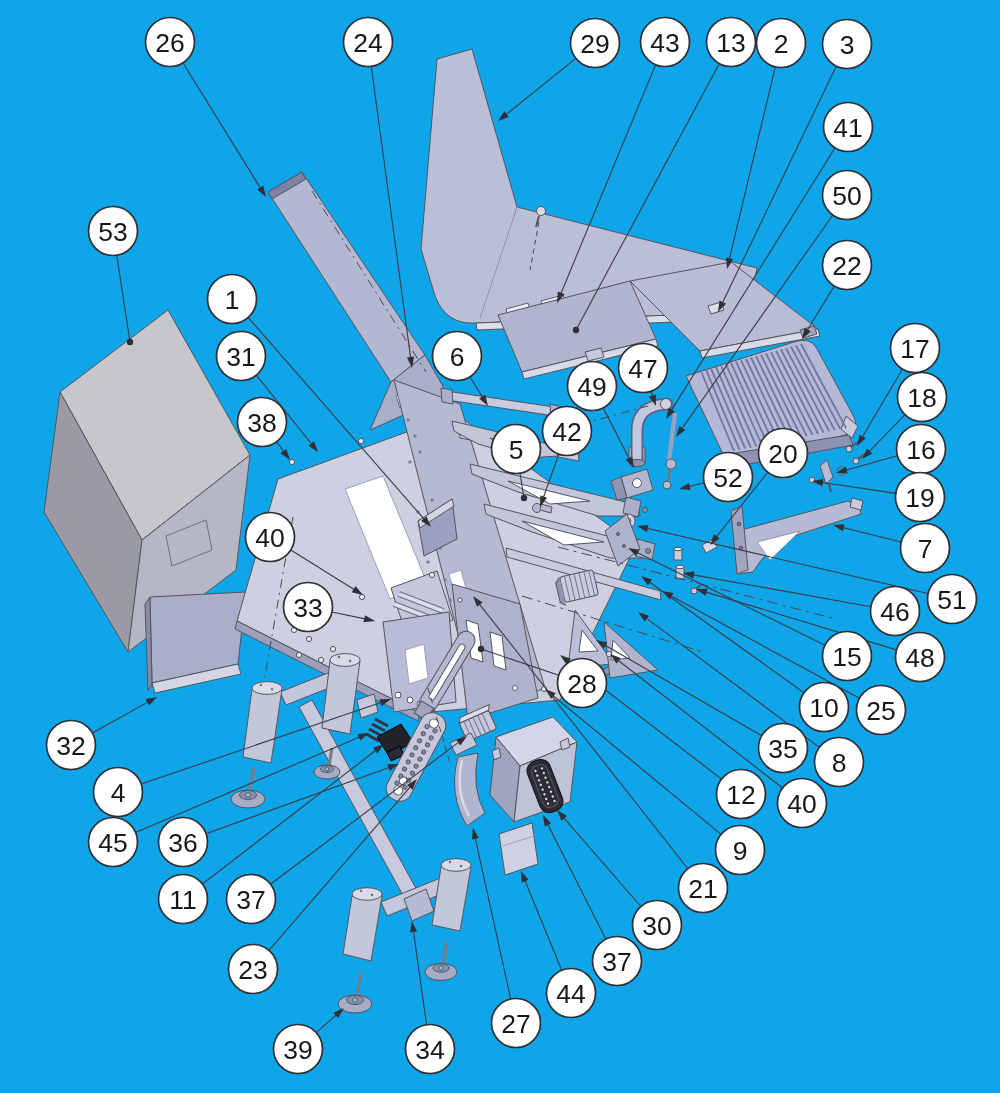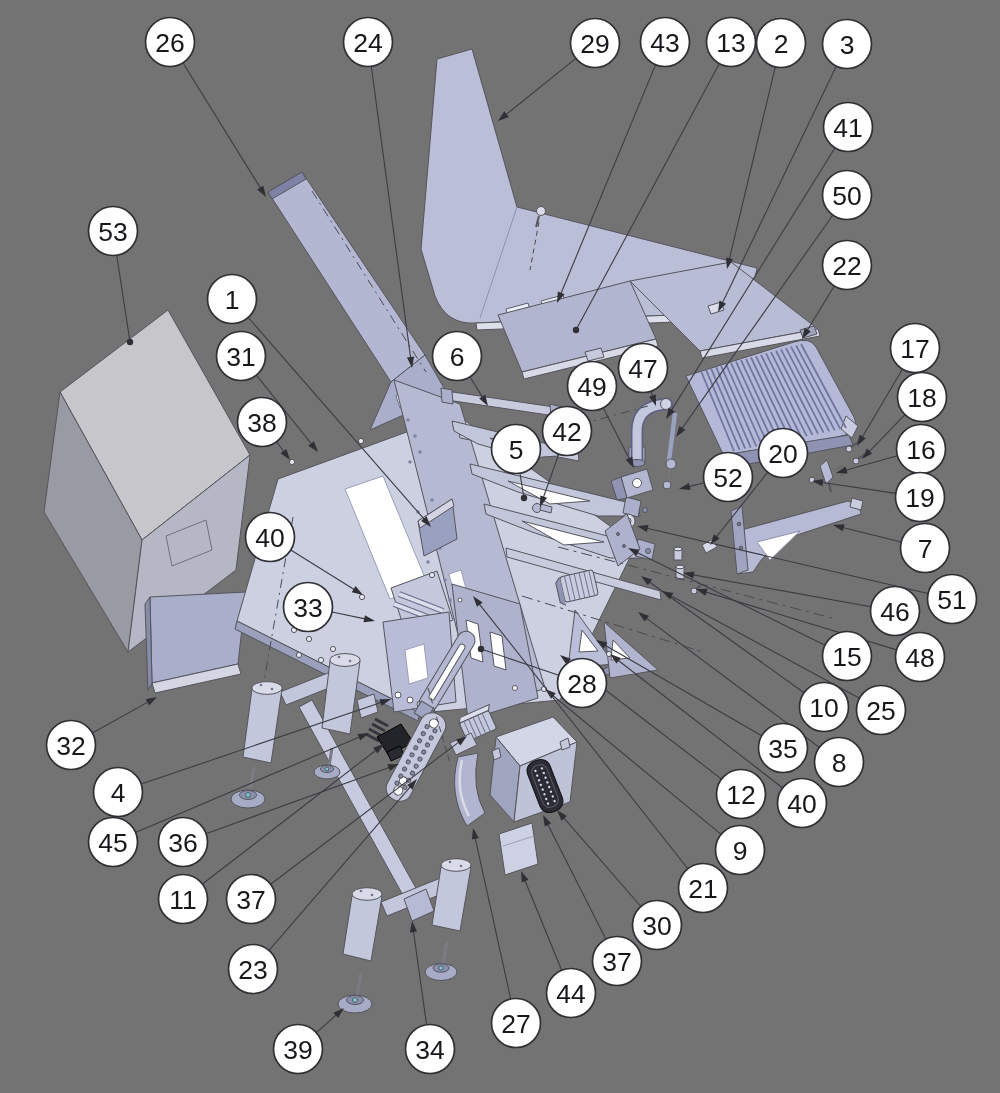--- a/index.html
+++ b/index.html
@@ -1,16 +1,16 @@
 <!DOCTYPE html>
 <html><head>
 <meta charset="utf-8">
 <style>
   html,body{margin:0;padding:0;background:#ffffff;}
-  .stage{position:relative;width:1000px;height:1093px;background:#737373;overflow:hidden;}
+  .stage{position:relative;width:1000px;height:1093px;background:#0ea5e9;overflow:hidden;}
   svg{display:block;}
   text.balloon-num{font-family:"Liberation Sans","DejaVu Sans",sans-serif;font-weight:400;fill:#17171c;}
 </style>
 </head>
 <body>
 
 <div class="stage">
 <svg id="diagram" width="1000" height="1093" viewBox="0 0 1000 1093">
 
   <g stroke="#55555d" stroke-width="1">

